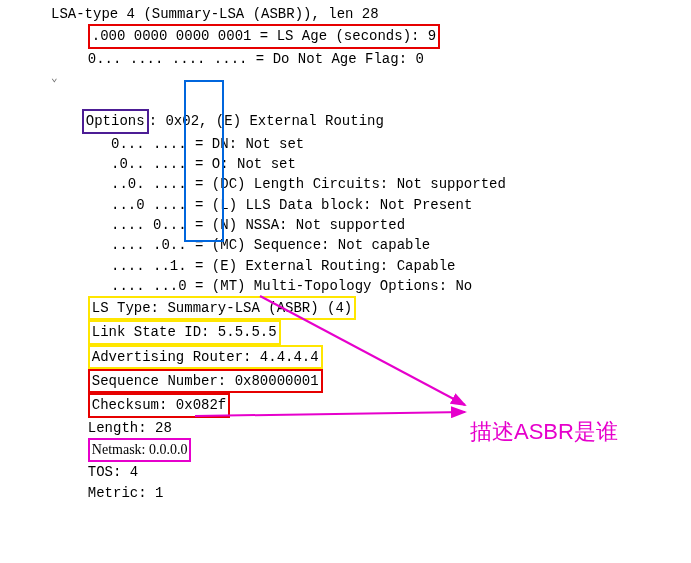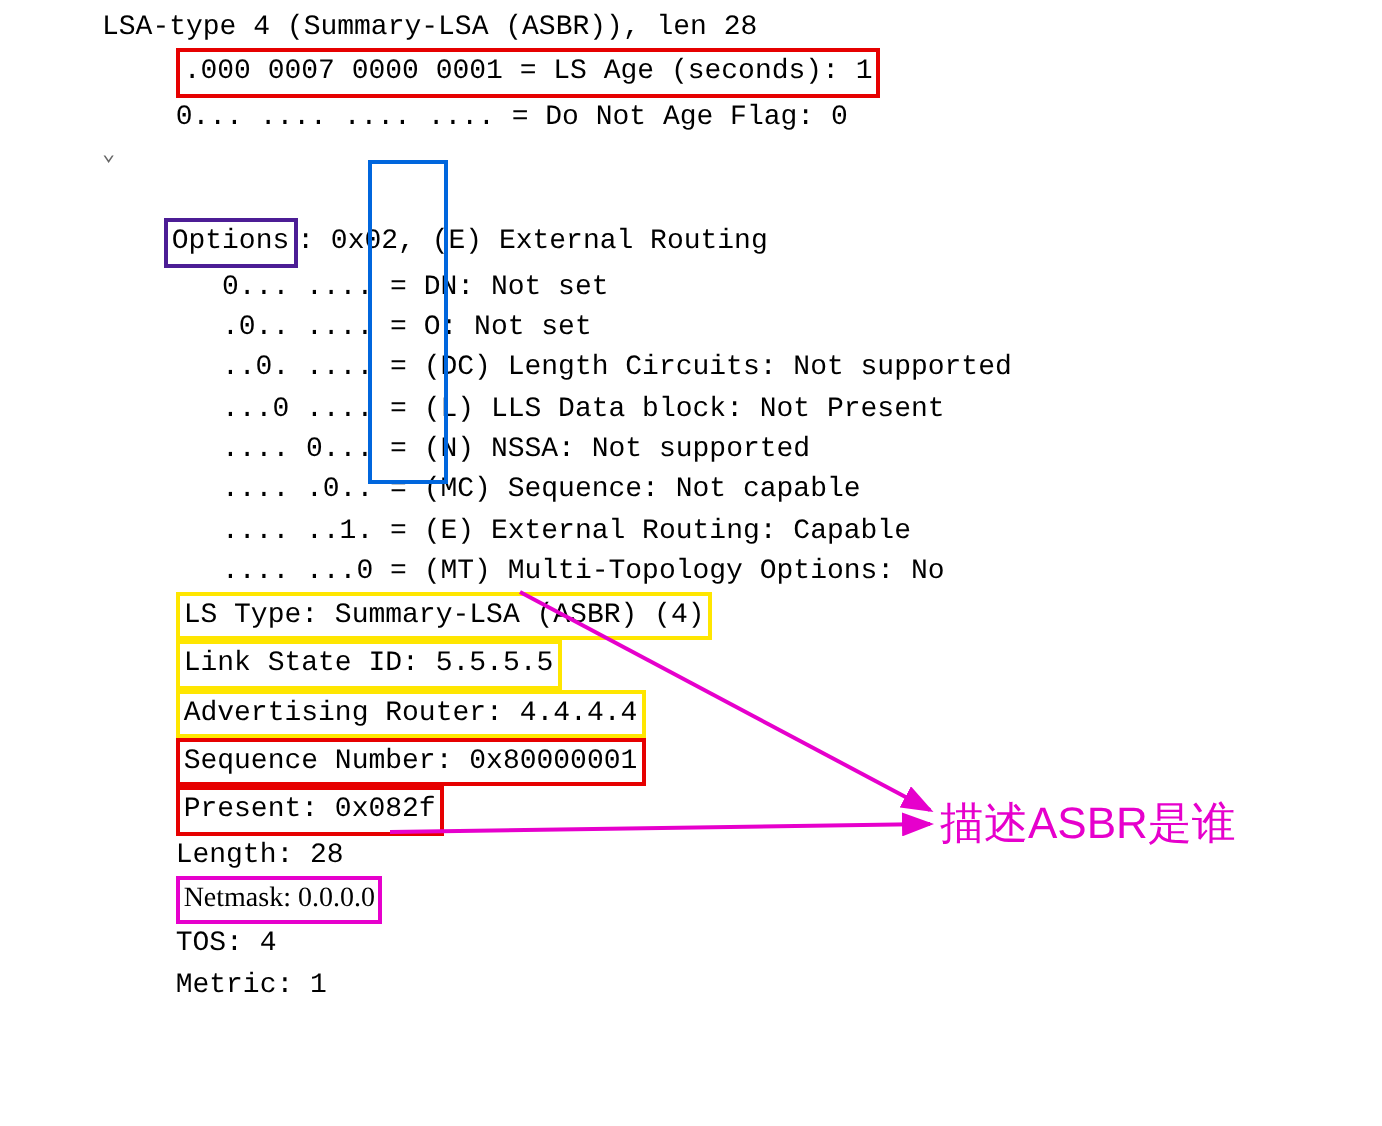--- a/index.html
+++ b/index.html
@@ -45,36 +45,36 @@
       border: 2px solid #0066dd;
       pointer-events: none;
     }
 
     .annotation {
       position: absolute;
       color: #e600cc;
       font-family: "SimSun", "Microsoft YaHei", sans-serif;
       font-size: 22px;
       left: 470px;
-      top: 396px;
+      top: 416px;
     }
 
     svg.arrows {
       position: absolute;
       left: 0;
       top: 0;
       pointer-events: none;
     }
   </style>
 </head>
 <body>
 
 <div class="row"><span>LSA-type 4 (Summary-LSA (ASBR)), len 28</span></div>
 
-<div class="row indent1">  <span class="box-red"><span>.000 0007 0000 0001 = LS Age (seconds): 1</span></span></div>
+<div class="row indent1">  <span class="box-red"><span>.000 0000 0000 0001 = LS Age (seconds): 9</span></span></div>
 
 <div class="row indent1">  <span>0... .... .... .... = Do Not Age Flag: 0</span></div>
 
 <div class="row" style="padding-left:14px;">
   <span class="caret">⌄</span>
   <span class="box-blue"><span>Options</span></span><span>: 0x02, (E) External Routing</span>
 </div>
 
 <div class="row indent3"><span>0... .... = </span><span>DN:</span><span> Not set</span></div>
 <div class="row indent3"><span>.0.. .... = </span><span>O: </span><span>Not set</span></div>
@@ -88,21 +88,21 @@
 <div class="tall-blue"></div>
 
 <div class="row indent1">  <span class="box-yellow"><span>LS Type: Summary-LSA (ASBR) (4)</span></span></div>
 
 <div class="row indent1">  <span class="box-yellow"><span>Link State ID: 5.5.5.5</span></span></div>
 
 <div class="row indent1">  <span class="box-yellow"><span>Advertising Router: 4.4.4.4</span></span></div>
 
 <div class="row indent1">  <span class="box-red"><span>Sequence Number: 0x80000001</span></span></div>
 
-<div class="row indent1">  <span class="box-red"><span>Present: 0x082f</span></span></div>
+<div class="row indent1">  <span class="box-red"><span>Checksum: 0x082f</span></span></div>
 
 <div class="row indent1">  <span>Length: 28</span></div>
 
 <div class="row indent1">  <span class="box-magenta"><span>Netmask: 0.0.0.0</span></span></div>
 
 <div class="row indent1">  <span>TOS: 4</span></div>
 
 <div class="row indent1">  <span>Metric: 1</span></div>
 
 <div class="annotation"><span>描述ASBR是谁</span></div>

